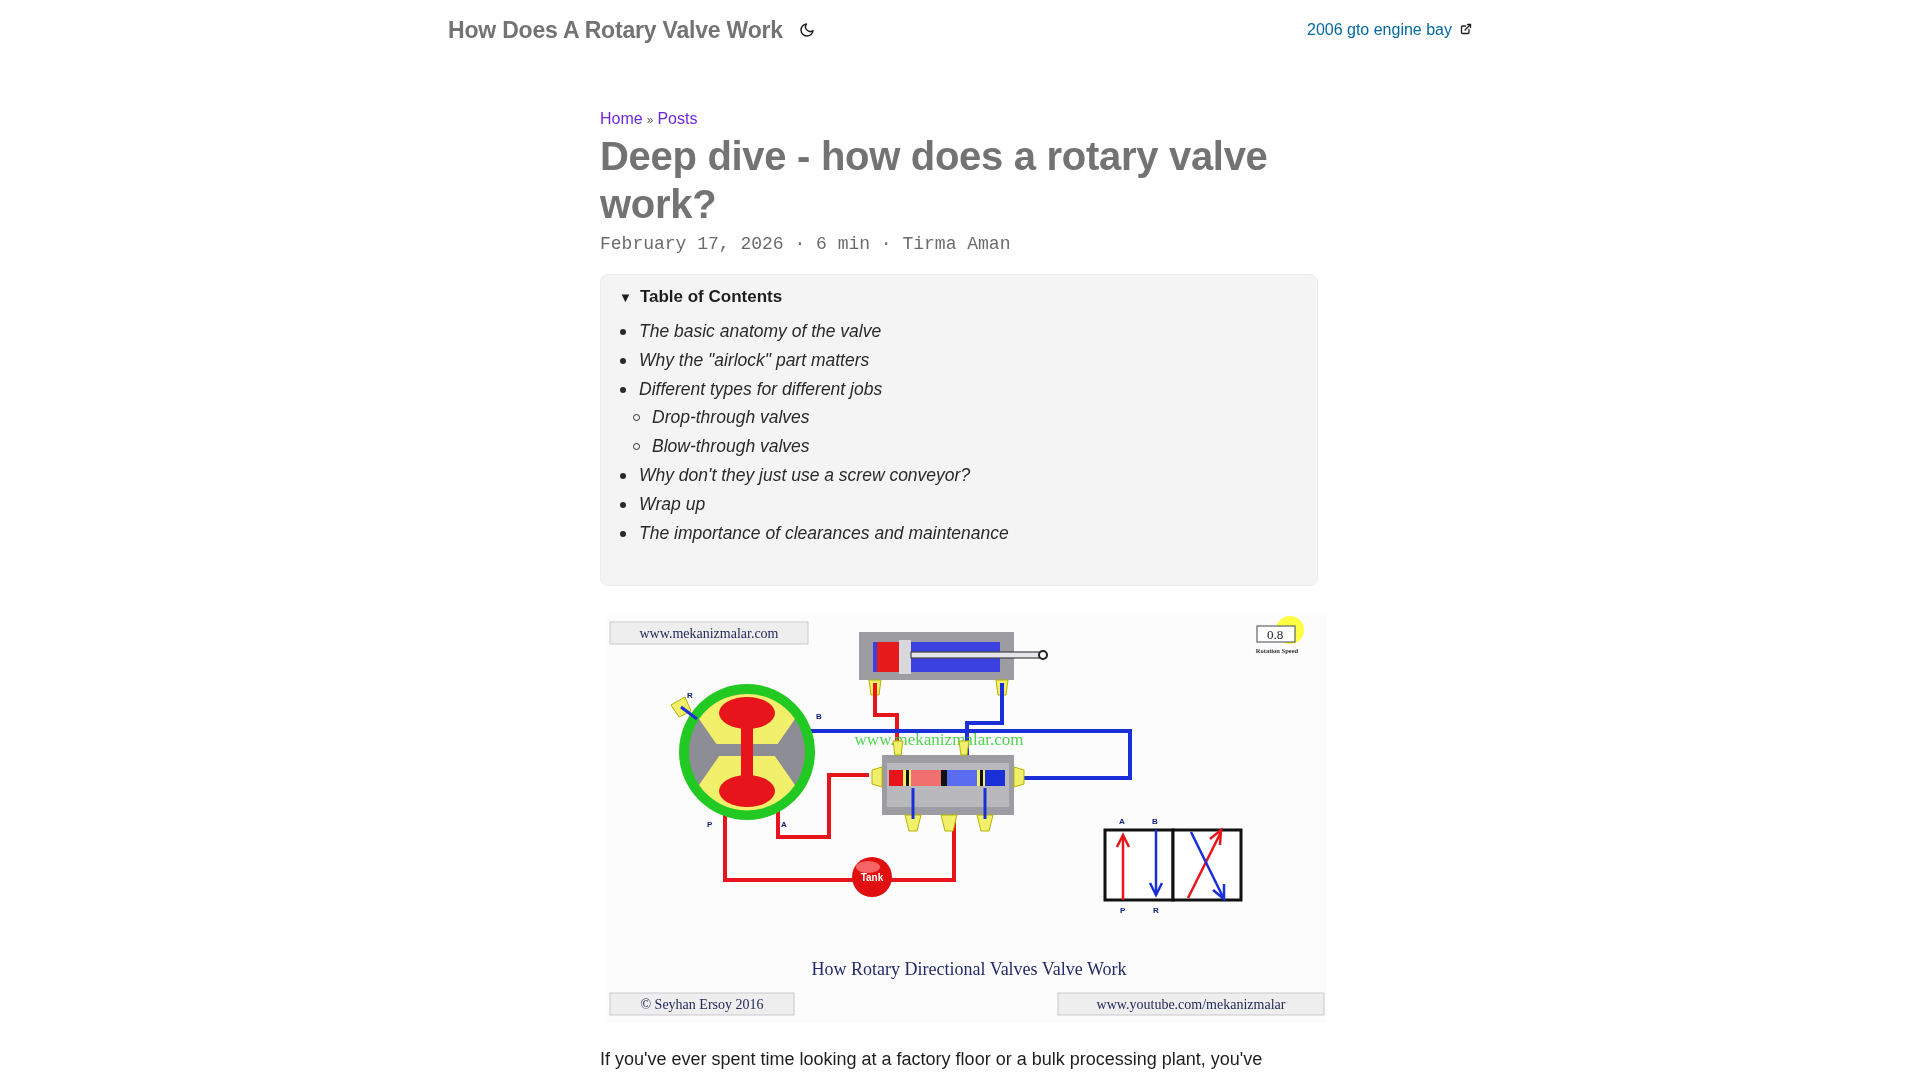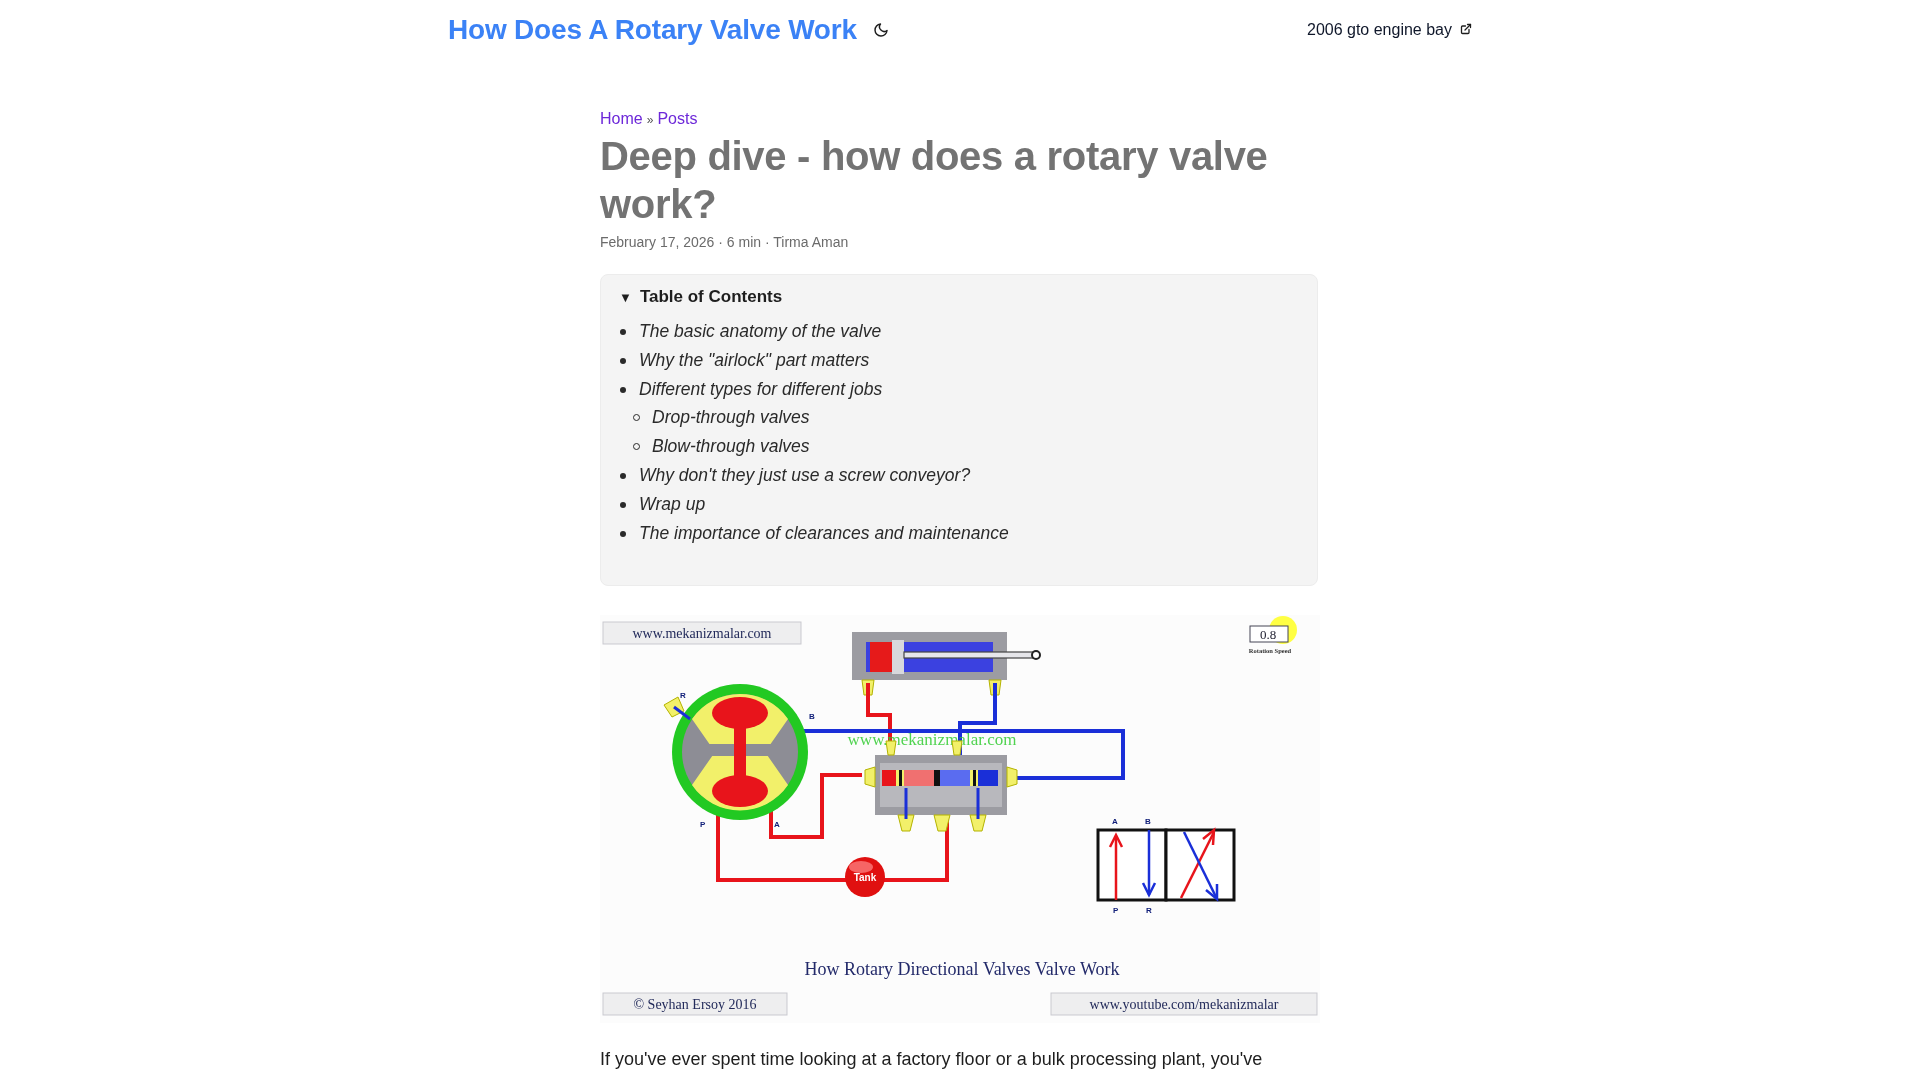--- a/index.html
+++ b/index.html
@@ -5,48 +5,48 @@
   html, body { margin:0; padding:0; background:#ffffff; }
   body {
     width:1920px; height:1080px; overflow:hidden; position:relative;
     font-family:"Liberation Sans", "DejaVu Sans", sans-serif; color:#1e1e1e;
   }
   .header {
     position:absolute; left:448px; top:0; width:1024px; height:60px;
     display:flex; align-items:center; justify-content:space-between;
   }
   .logo-wrap { display:flex; align-items:center; gap:14px; }
-  .logo { font-size:28px; font-weight:700; color:#3b82f6; text-decoration:none; letter-spacing:-0.2px; }
+  .logo { font-size:23px; font-weight:700; color:#737373; text-decoration:none; letter-spacing:-0.2px; }
   .theme-toggle { width:20px; height:20px; display:flex; align-items:center; justify-content:center; cursor:pointer; }
-  .ext-link { display:flex; align-items:center; gap:8px; font-size:16px; color:#0f172a; text-decoration:none; }
+  .ext-link { display:flex; align-items:center; gap:8px; font-size:16px; color:#0369a1; text-decoration:none; }
   .main { position:absolute; left:600px; top:0; width:720px; }
   .breadcrumb { position:absolute; top:110px; left:0; font-size:16px; color:#1e1e1e; white-space:nowrap; }
   .breadcrumb a { color:#6d28d9; text-decoration:none; }
   .breadcrumb .sep { font-size:12px; color:#555; margin:0 4px; }
   .title {
     position:absolute; top:132px; left:0; width:720px; margin:0;
     font-size:40px; line-height:48px; font-weight:700; color:#737373; letter-spacing:-0.3px;
   }
-  .meta { position:absolute; top:234px; left:0; font-size:14px; color:#6b6b6b; white-space:nowrap; }
+  .meta { position:absolute; top:234px; left:0; font-size:18px; color:#6b6b6b; white-space:nowrap;font-family:Liberation Mono, monospace; }
   .toc {
     position:absolute; top:274px; left:0; width:718px; height:312px;
     background:#f4f4f4; border:1px solid #ececec; border-radius:8px; box-sizing:border-box;
   }
   .toc-summary {
     position:absolute; top:12px; left:18px; font-size:17px; font-weight:700; color:#1e1e1e;
     display:flex; align-items:center; gap:8px; cursor:pointer;
   }
   .toc-triangle { font-size:13px; }
   .toc-list { position:absolute; top:42px; left:38px; margin:0; padding:0; list-style:none;font-style:italic; }
   .toc-list li { font-size:17.5px; line-height:28.8px; color:#2a2a2a; position:relative; white-space:nowrap; }
   .toc-list li.l1::before { content:""; position:absolute; left:-19px; top:12px; width:6px; height:6px; background:#2a2a2a; border-radius:50%; }
   .toc-list li.l2 { margin-left:13px; }
   .toc-list li.l2::before { content:""; position:absolute; left:-19px; top:11px; width:5px; height:5px; border:1.3px solid #2a2a2a; border-radius:50%; }
   .toc-list a { color:#2a2a2a; text-decoration:none; }
-  .figure { position:absolute; top:615px; left:0; width:720px; height:408px; background:#3b82f6; overflow:hidden; }
+  .figure { position:absolute; top:615px; left:7px; width:720px; height:408px; background:#3b82f6; overflow:hidden; }
   .para {
     position:absolute; top:1044px; left:0; width:720px; margin:0;
     font-size:18px; line-height:30px; color:#1e1e1e;
   }
   .para b { font-weight:700; }
 </style>
 </head>
 <body>
 
 <div class="header">

